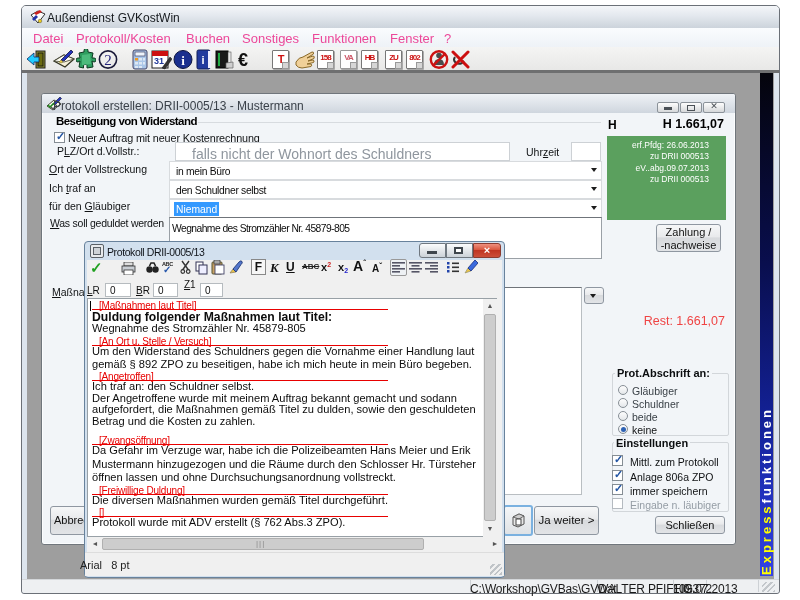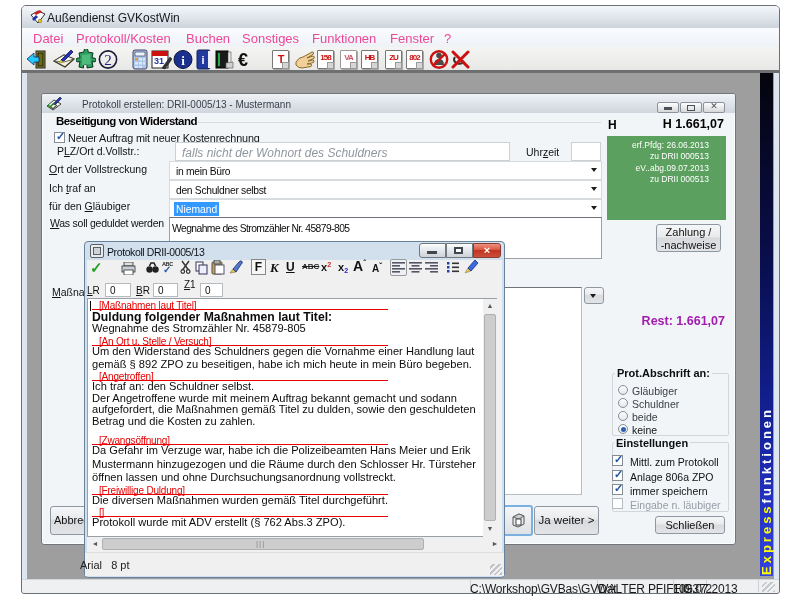--- a/index.html
+++ b/index.html
@@ -15,21 +15,21 @@
 #mdi{position:absolute;left:27px;top:73px;width:747px;height:506px;background:#9e9e9e}
 #statusbar{position:absolute;left:22px;top:579px;width:757px;height:14px;background:#eef0f2;border-top:1px solid #d4d7da;border-radius:0 0 3px 3px}
 .stxt{position:absolute;top:581.5px;font-size:12px;letter-spacing:-0.15px;color:#1a1a1a;white-space:pre}
 .ssep{position:absolute;top:580px;height:12px;width:1px;background:#cdd1d5}
 #xbar{position:absolute;left:760px;top:73px;width:13px;height:503px;background:linear-gradient(180deg,#04040c 0%,#090e4e 38%,#14239e 72%,#3343e6 100%)}
 #xbartext{position:absolute;left:760px;top:575px;width:168px;height:13px;transform-origin:0 0;transform:rotate(-90deg);font-size:13px;font-weight:bold;letter-spacing:3px;color:#fff;line-height:13px;white-space:pre}
 #xbartext .y{color:#ffff00}
 
 #w1{position:absolute;left:41px;top:93px;width:695px;height:452px;border:1px solid #70767c;border-radius:3px;background:#f2f5f8;box-shadow:inset 0 0 0 1px #fcfdfe}
 #w1title{position:absolute;left:42px;top:94px;width:693px;height:19px;border-radius:2px 2px 0 0;background:linear-gradient(180deg,#eff2f6,#cfd6de)}
-#w1titletext{position:absolute;left:82px;top:99px;font-size:10px;color:#3a4149}
+#w1titletext{position:absolute;left:53px;top:99px;font-size:12px;color:#3a4149}
 .capbtn{position:absolute;top:102px;width:22px;height:11px;border:1px solid #8b9299;border-radius:2px;background:linear-gradient(180deg,#fdfdfd,#d6d8da)}
 .lbl{position:absolute;font-size:10.5px;color:#101214;white-space:pre}
 .fld{position:absolute;background:#fff;border:1px solid #cdd1d5}
 .combo{position:absolute;background:#fff;border:1px solid #d8dbde}
 .cArr{position:absolute;width:0;height:0;border-left:3.5px solid transparent;border-right:3.5px solid transparent;border-top:4px solid #1c1c1c}
 .btn{position:absolute;border:1px solid #8f97a1;border-radius:3px;background:linear-gradient(180deg,#f6f7f8 0%,#e9eaec 45%,#d8dadd 50%,#e2e4e7 100%);text-align:center;color:#111;font-size:11px}
 .gbox{position:absolute;border:1px solid #d2d6da;border-radius:2px}
 .gtitle{position:absolute;font-size:11px;font-weight:bold;color:#0b0d0f;background:#f2f5f8;padding:0 2px}
 .cb{position:absolute;width:11px;height:11px;background:#fff;border:1px solid #858d94}
 .cb i{position:absolute;left:1px;top:-3px;font-style:normal;color:#2456a4;font-size:11px;font-weight:bold}
@@ -187,21 +187,21 @@
 <div class="abs" style="left:706px;top:100.5px;width:16px;text-align:center;font-size:9px;color:#4a5056">✕</div>
 <div id="FORM">
 <div class="abs" style="left:56px;top:115px;font-size:11.5px;font-weight:bold;letter-spacing:-0.55px;color:#000">Beseitigung von Widerstand</div>
 <div class="abs" style="left:198px;top:122px;width:403px;height:1px;background:#d7dbdf"></div>
 <div class="cb" style="left:54px;top:132px">
       <i>✓</i>
     </div>
 <div class="lbl" style="left:68px;top:132px;font-size:10.8px;letter-spacing:-0.12px">Neuer Auftrag mit neuer Kostenrechnung</div>
 <div class="lbl" style="left:57px;top:145px">P<u>L</u>Z/Ort d.Vollstr.:</div>
 <div class="fld" style="left:175px;top:142px;width:335px;height:19px"></div>
-<div class="abs" style="left:182px;top:146px;font-size:12px;font-style:italic;color:#8f969e">falls nicht der Wohnort des Schuldners</div>
+<div class="abs" style="left:192px;top:146px;font-size:14px;color:#8f969e">falls nicht der Wohnort des Schuldners</div>
 <div class="lbl" style="left:526px;top:146px">Uhr<u>z</u>eit</div>
 <div class="fld" style="left:571px;top:142px;width:30px;height:19px"></div>
 <div class="lbl" style="left:49px;top:163px"><u>O</u>rt der Vollstreckung</div>
 <div class="combo" style="left:169px;top:161px;width:433px;height:19px"></div>
 <div class="abs" style="left:176px;top:165.5px;font-size:10.3px;letter-spacing:-0.3px;color:#0c0c0c">in mein Büro</div>
 <div class="cArr" style="left:591px;top:168px"></div>
 <div class="lbl" style="left:49px;top:182px">Ich <u>t</u>raf an</div>
 <div class="combo" style="left:169px;top:180px;width:433px;height:19px"></div>
 <div class="abs" style="left:176px;top:184.5px;font-size:10.3px;letter-spacing:-0.3px;color:#0c0c0c">den Schuldner selbst</div>
 <div class="cArr" style="left:591px;top:187px"></div>
@@ -217,21 +217,21 @@
 <div class="fld" style="left:169px;top:287px;width:413px;height:208px;border-color:#b9bec2;border-top-color:#6f747a"></div>
 <div class="btn" style="left:584px;top:287px;width:20px;height:17px"></div>
 <div class="cArr" style="left:590px;top:294px"></div>
 </div>
 <div id="RIGHTPANEL">
 <div class="abs" style="left:608px;top:118px;font-size:12px;font-weight:bold;color:#000">H</div>
 <div class="abs" style="left:604px;top:117px;width:120px;text-align:right;font-size:12.5px;font-weight:bold;color:#000">H 1.661,07</div>
 <div class="abs" style="left:607px;top:136px;width:119px;height:84px;background:#5ba05e"></div>
 <div class="abs" style="left:607px;top:140px;width:102px;text-align:right;font-size:8.5px;color:#fff;line-height:11.3px">erf.Pfdg: 26.06.2013<br>zu DRII 000513<br>eV..abg.09.07.2013<br>zu DRII 000513</div>
 <div class="btn" style="left:656px;top:224px;width:65px;height:28px;line-height:13px;padding-top:1px">Zahlung /<br>-nachweise</div>
-<div class="abs" style="left:604px;top:314px;width:121px;text-align:right;font-size:12.5px;font-weight:bold;color:#a21caf">Rest: 1.661,07</div>
+<div class="abs" style="left:604px;top:314px;width:121px;text-align:right;font-size:12.5px;font-weight:normal;color:#ef4444">Rest: 1.661,07</div>
 <div class="gbox" style="left:612px;top:373px;width:117px;height:63px"></div>
 <div class="gtitle" style="left:615px;top:367px">Prot.Abschrift an:</div>
 <div class="rd" style="left:618px;top:385px"></div>
 <div class="lbl" style="left:632px;top:385px;color:#3a4147">Gläubiger</div>
 <div class="rd" style="left:618px;top:398px"></div>
 <div class="lbl" style="left:632px;top:398px;color:#3a4147">Schuldner</div>
 <div class="rd" style="left:618px;top:411px"></div>
 <div class="lbl" style="left:632px;top:411px;color:#3a4147">beide</div>
 <div class="rd" style="left:618px;top:424px"></div>
 <div class="abs" style="left:620.5px;top:426.5px;width:5px;height:5px;border-radius:50%;background:#2e62b4"></div>

